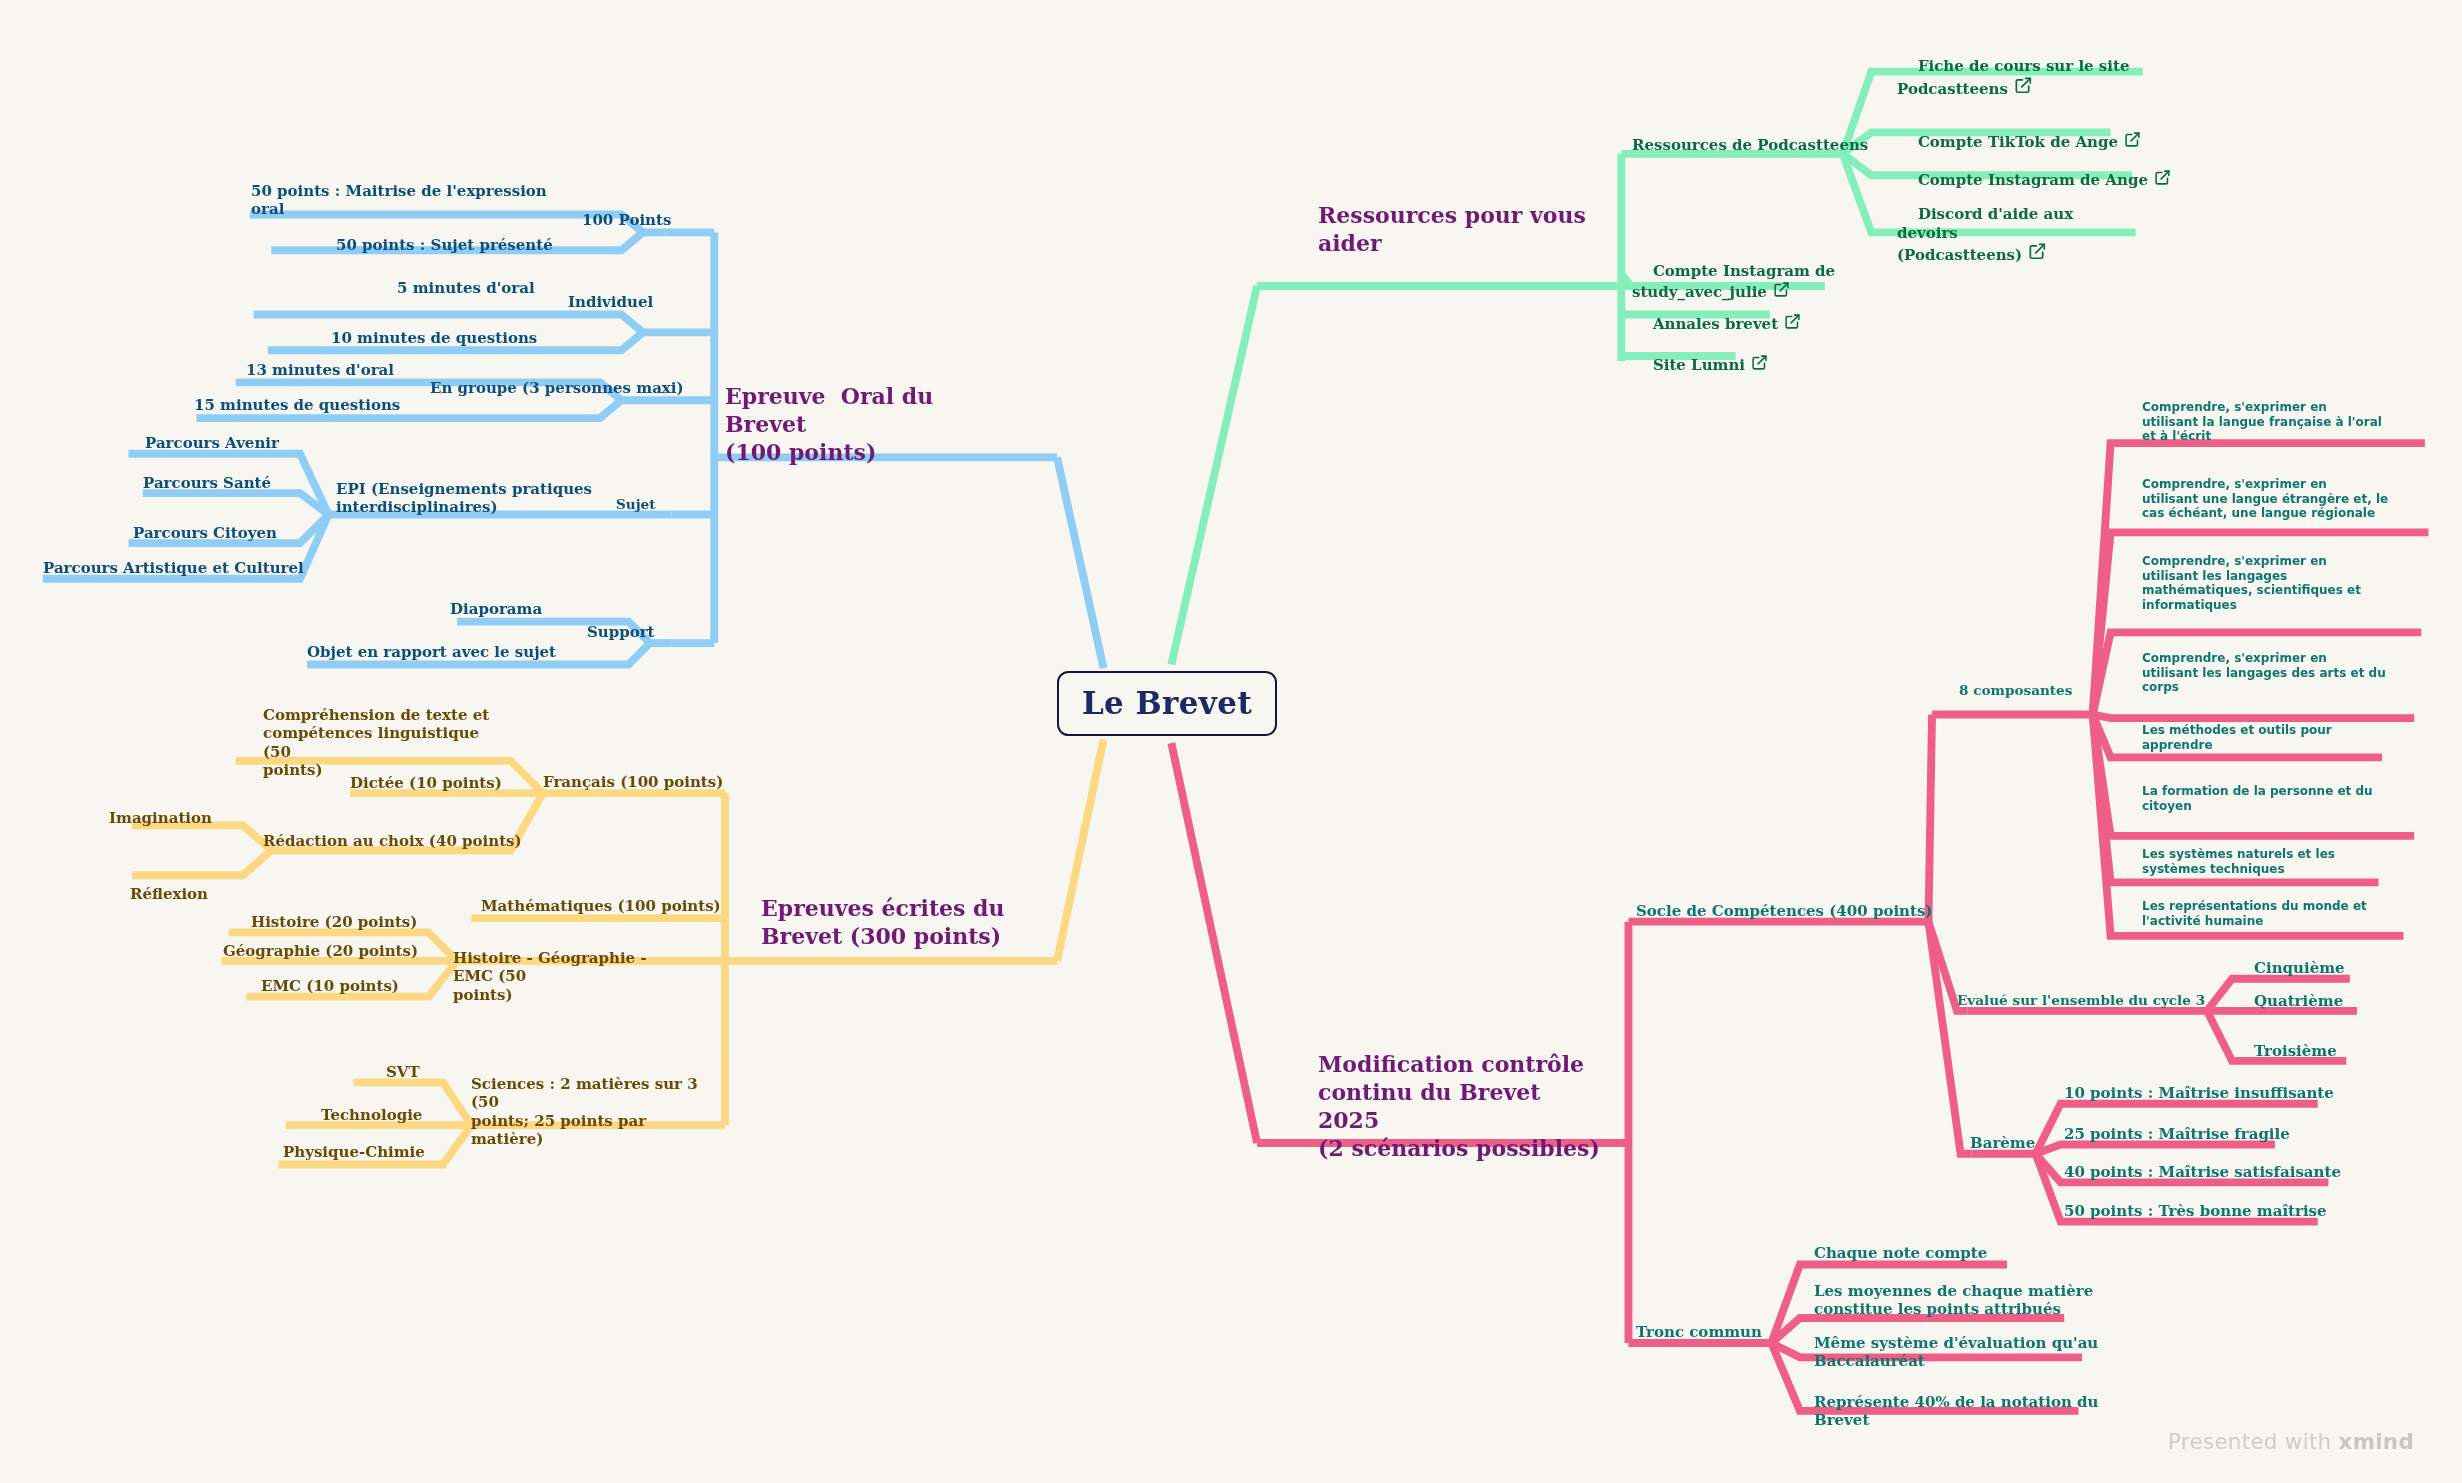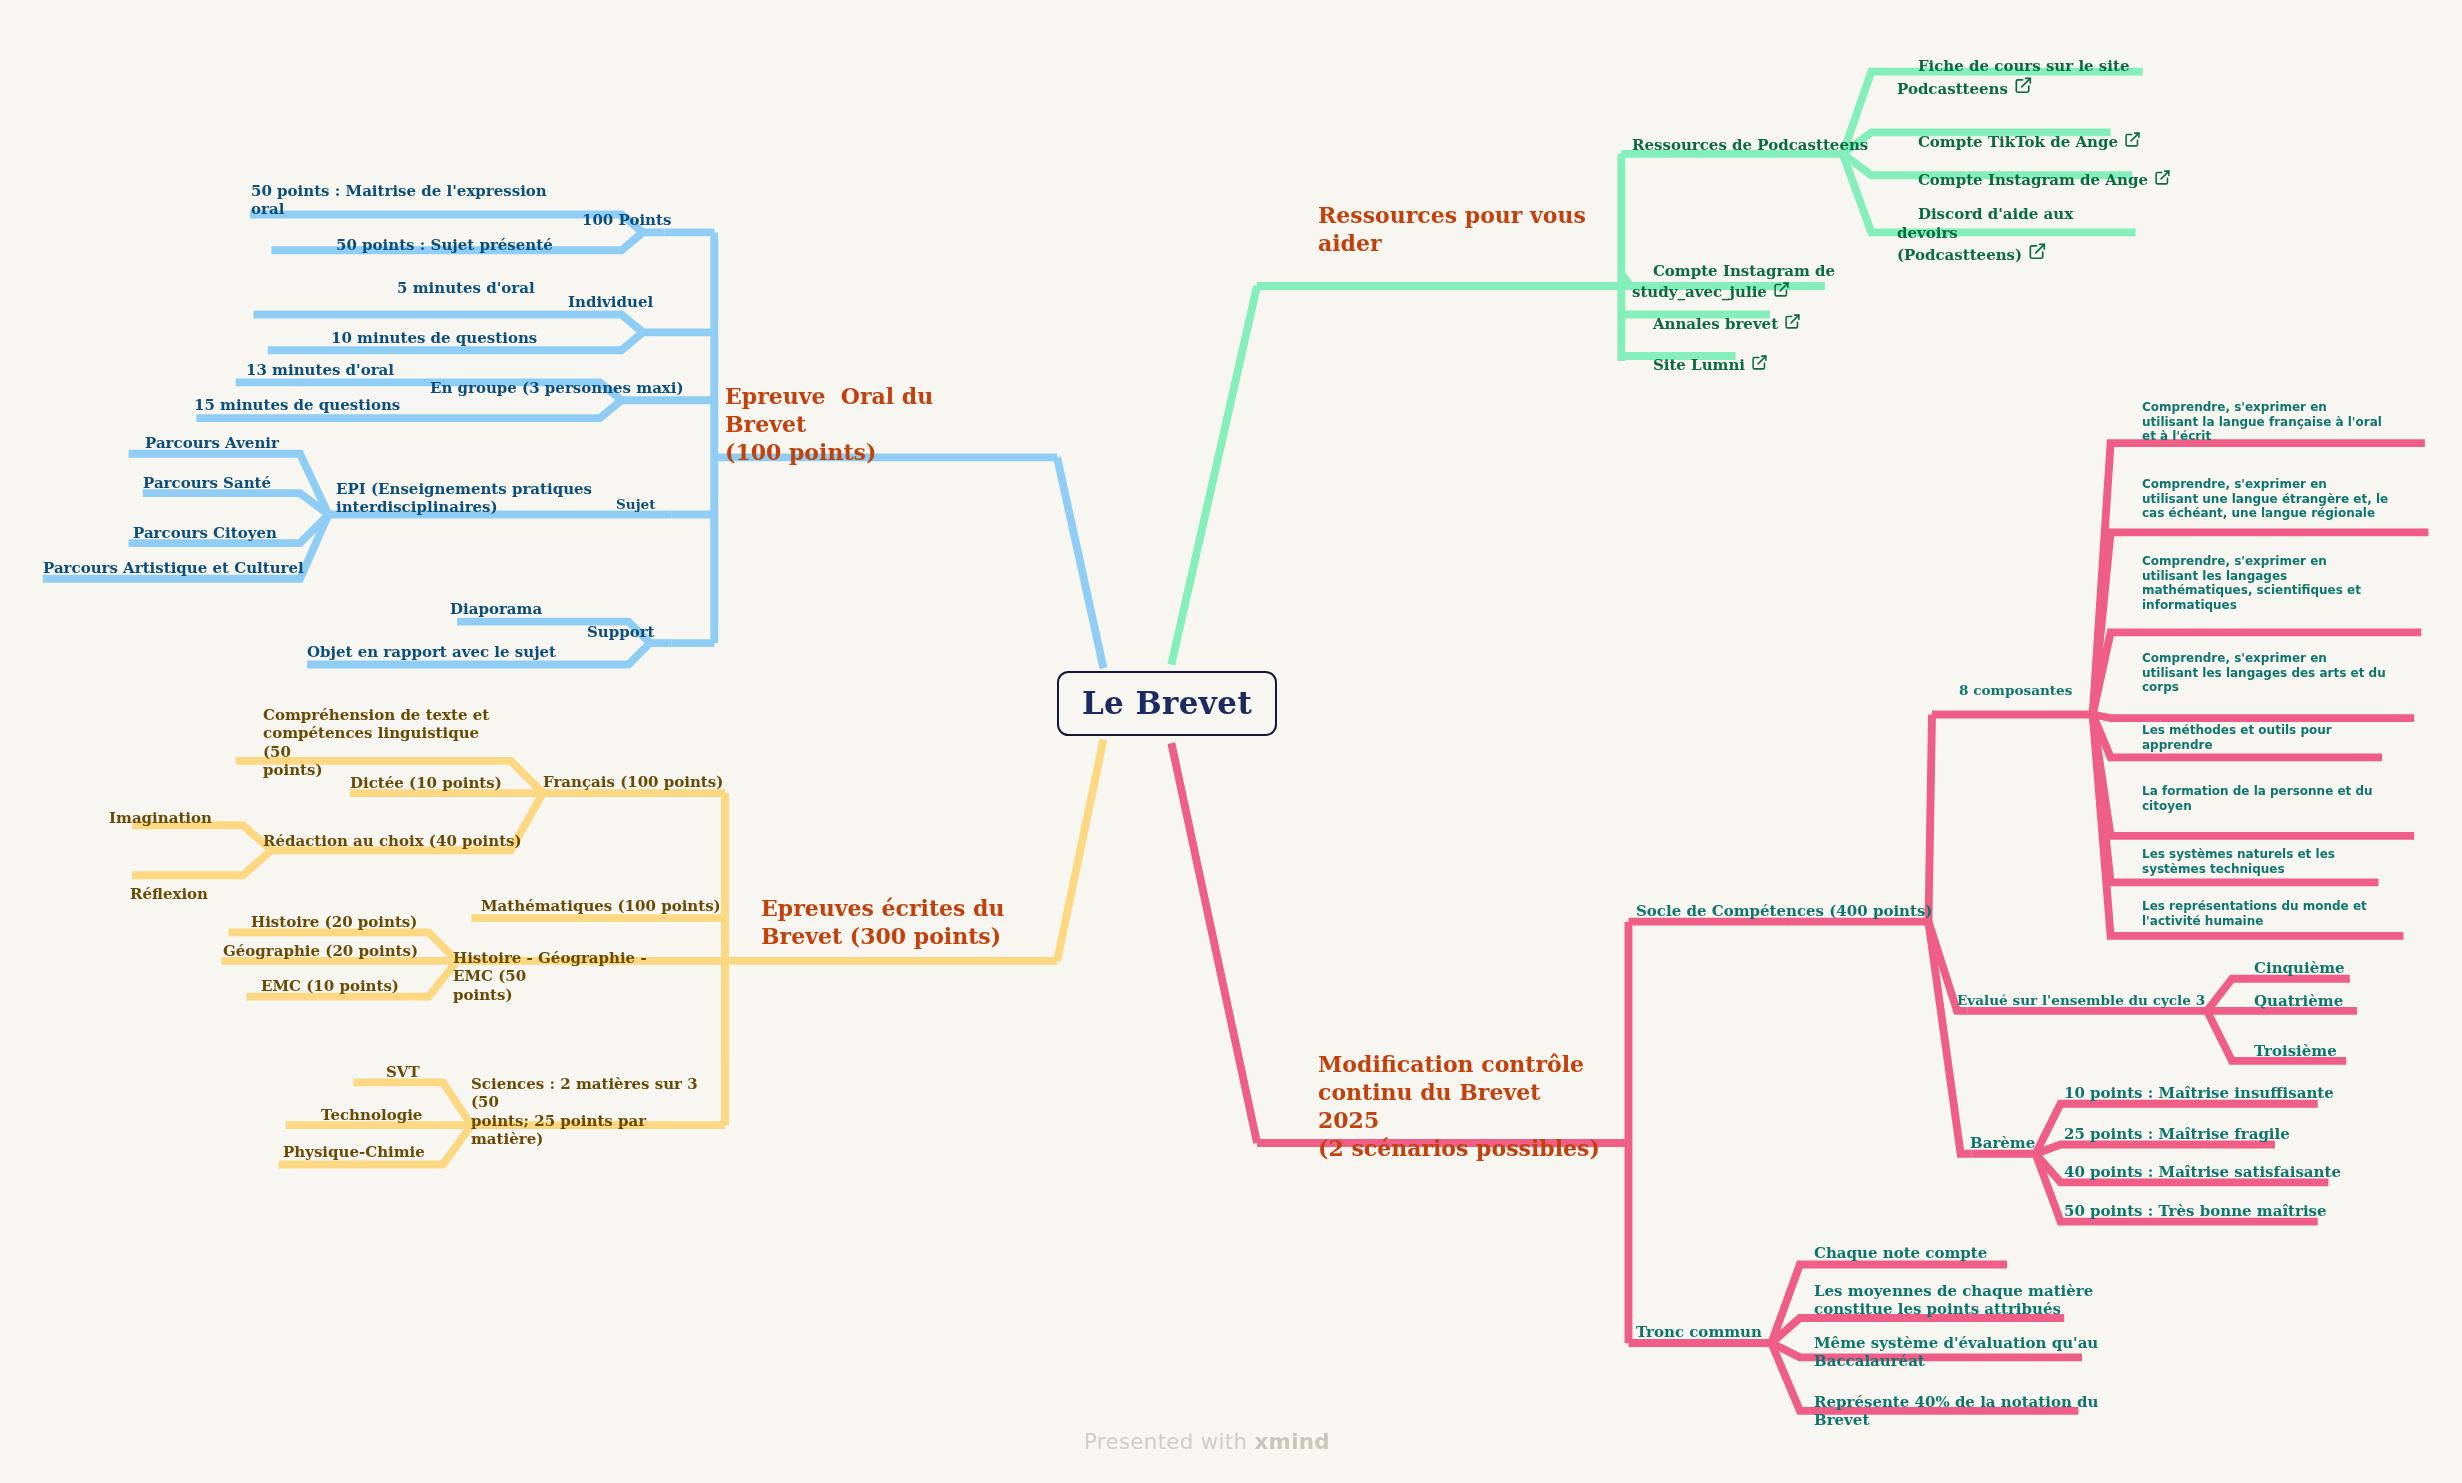--- a/index.html
+++ b/index.html
@@ -11,37 +11,37 @@
 
   
   #root-node{
     left:1057px;top:671px;width:216px;height:61px;
     background:#f7f6f0;border:2.9px solid #15173a;border-radius:11.4px;
     display:flex;align-items:center;justify-content:center;
     font-family:"DejaVu Serif",serif;font-size:31px;font-weight:700;
     color:#1b2a63;letter-spacing:0.4px;
   }
   
-  .main-title{font-family:"DejaVu Serif",serif;font-weight:700;color:#c2410c;font-size:22px;line-height:1.28;}
+  .main-title{font-family:"DejaVu Serif",serif;font-weight:700;color:#701a75;font-size:22px;line-height:1.28;}
 
   .blue   {color:#0d4f7c;}
   .green  {color:#0b6b42;}
   .yellow {color:#6b4a06;}
   .pink   {color:#0f766e;}
   .sz-m{font-size:15px;}
   .sz-s{font-size:13.6px;}
   .sz-xs{font-size:12px;}
 
   .pinksans{font-family:"DejaVu Sans",sans-serif;font-weight:700;}
 
   .extlink{display:inline-block;vertical-align:-0.7px;margin-left:5.7px;}
   .extlink svg{display:block;}
 
   #footer{
-    position:absolute;left:0;top:1429px;width:2414px;text-align:center;
+    position:absolute;left:0;top:1429px;width:2414px;text-align:right;
     font-family:"DejaVu Sans",sans-serif;font-size:21.4px;color:#cfcdc4;letter-spacing:0.3px;
   }
   #footer b{font-weight:700;color:#c9c7bd;}
 </style>
 </head>
 <body>
 
 <div id="stage">
 
   <svg class="links" viewBox="0 0 3447 2077" xmlns="http://www.w3.org/2000/svg">

